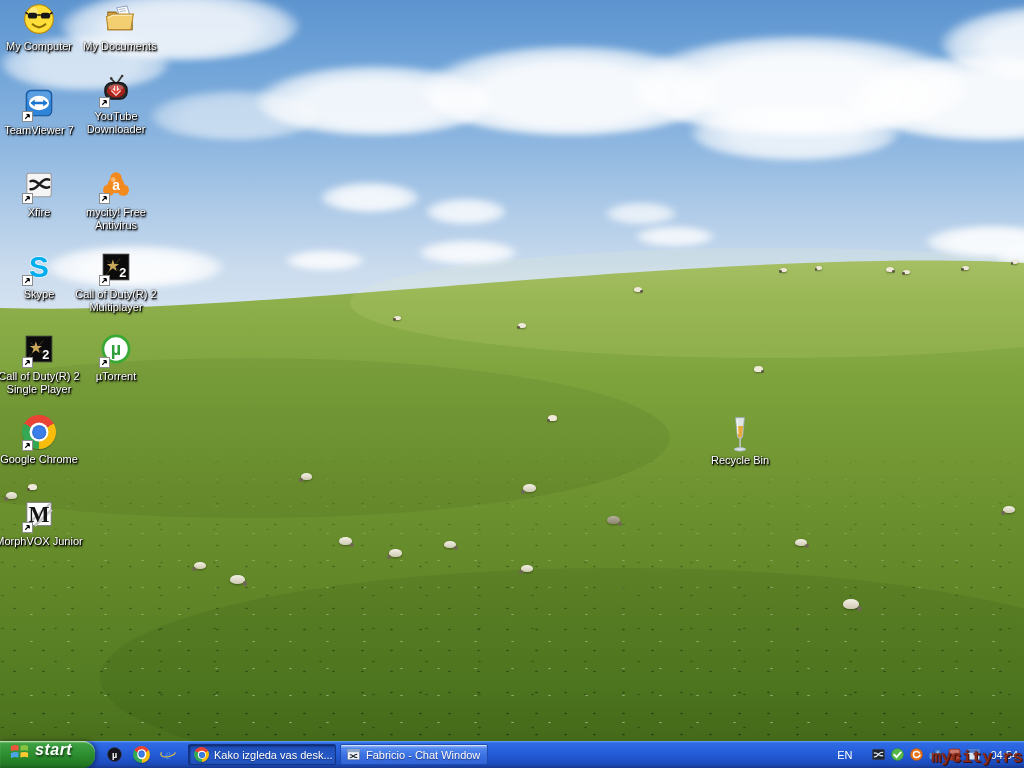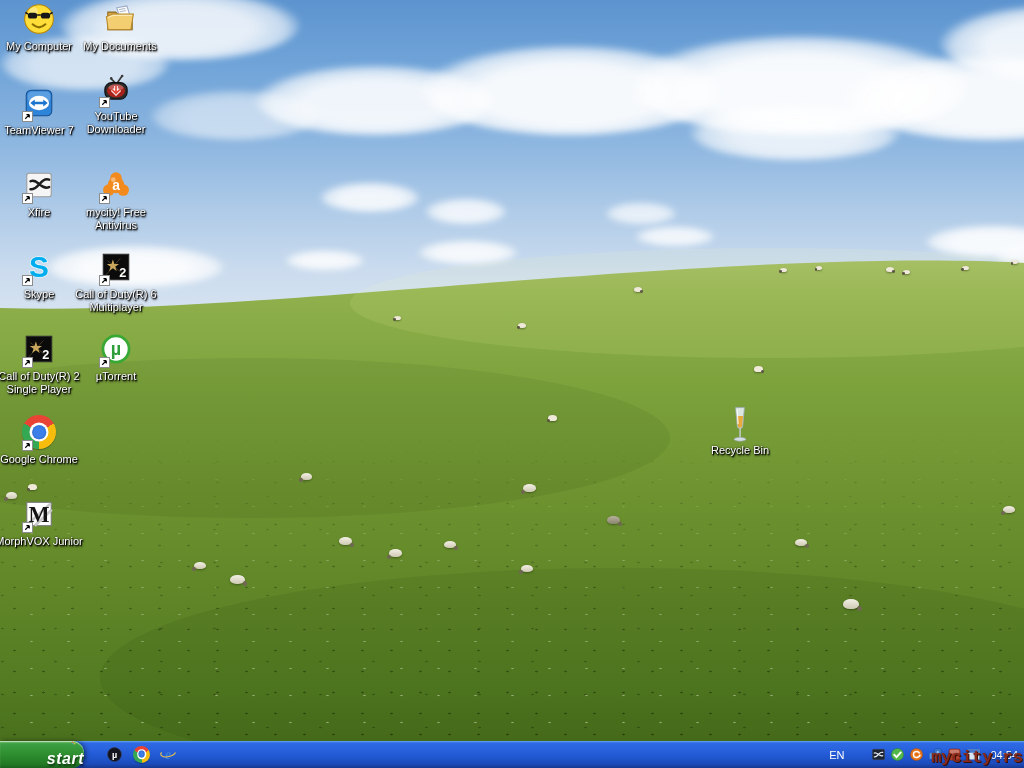--- a/index.html
+++ b/index.html
@@ -42,41 +42,41 @@
        background:conic-gradient(from -60deg,#E84335 0 120deg,#F7BC0C 0 240deg,#34A853 0 360deg);
        box-shadow:0 1px 1px rgba(0,0,0,.3);}
   .chrome-wrap .cw{position:absolute;left:50%;top:50%;transform:translate(-50%,-50%);
        width:56%;height:56%;border-radius:50%;background:#fff;}
   .chrome-wrap .cb{position:absolute;left:50%;top:50%;transform:translate(-50%,-50%);
        width:40%;height:40%;border-radius:50%;background:#3D7FE8;box-shadow:inset 0 0 2px #1b56b0;}
 
   
   .taskbar{position:absolute;left:0;bottom:0;width:1024px;height:27px;
        background:linear-gradient(180deg,#6AA4F7 0,#2E6AE4 2px,#2A63DE 8px,#2159D3 55%,#1C4BBB 85%,#16388F 100%);}
-  .start-btn{position:absolute;left:0;top:0;height:27px;width:84px;border-radius:0 12px 12px 0;
+  .start-btn{position:absolute;left:0;top:0;height:27px;width:95px;border-radius:0 12px 12px 0;
        background:linear-gradient(180deg,#84C77A 0,#3DA043 10%,#2F9031 45%,#237B24 85%,#1A631C 100%);
        box-shadow:inset 0 1px 1px rgba(255,255,255,.5),2px 0 5px rgba(0,0,20,.45);
-       display:flex;align-items:flex-end;gap:5px;padding-left:9px;box-sizing:border-box;cursor:pointer;flex-direction:column;}
+       display:flex;align-items:flex-start;gap:5px;padding-left:9px;box-sizing:border-box;cursor:pointer;}
   .start-btn span{color:#fff;font-size:16px;font-weight:bold;font-style:italic;
        text-shadow:1px 2px 2px rgba(0,0,0,.55);letter-spacing:.5px;}
   .quick{position:absolute;left:99px;top:0;height:27px;width:86px;display:flex;
        align-items:center;justify-content:center;gap:9px;}
   .quick .qbtn{width:18px;height:18px;cursor:pointer;}
   .tasks{position:absolute;left:188px;top:0;height:27px;display:flex;align-items:center;gap:4px;}
   .task-btn{width:148px;height:21px;border-radius:2px;display:flex;align-items:center;gap:5px;
        padding:0 5px;box-sizing:border-box;overflow:hidden;white-space:nowrap;cursor:pointer;
        font-size:11px;color:#fff;text-shadow:0 1px 1px rgba(0,0,20,.5);}
   .task-btn.active{background:linear-gradient(180deg,#1C4BB4 0,#2558C6 55%,#2153BE 100%);
        border:1px solid #123482;box-shadow:inset 1px 1px 2px rgba(0,0,25,.55);}
   .task-btn.normal{background:linear-gradient(180deg,#A7C2F7 0,#5389EF 18%,#3A70E2 55%,#3164D6 100%);
        border:1px solid #1E4DAF;box-shadow:inset 0 1px 0 rgba(255,255,255,.55);}
   .task-btn .ticon{flex:0 0 auto;width:15px;height:15px;}
   .tray{position:absolute;right:0;top:0;height:27px;display:flex;align-items:center;
        gap:3px;padding:0 6px 0 8px;}
-  .lang{color:#fff;font-size:11px;margin-right:24px;cursor:pointer;}
+  .lang{color:#fff;font-size:11px;margin-right:16px;cursor:pointer;}
   .tray .tico{width:16px;height:16px;cursor:pointer;}
   .clock{color:#fff;font-size:11px;margin-left:5px;cursor:pointer;text-shadow:0 1px 1px rgba(0,0,30,.5);}
   .watermark{position:absolute;right:1px;bottom:1px;z-index:9;pointer-events:none;
        font-family:Liberation Mono, monospace;font-weight:bold;font-size:17px;color:#8A2A1A;
        text-shadow:1px 1px 0 #38100a,0 0 2px rgba(0,0,0,.35);}
 </style>
 </head>
 <body>
 
 <div class="screen">
@@ -262,21 +262,21 @@
       <text x="13" y="20" font-size="15" fill="#C9A85C" text-anchor="middle">★</text>
       <path d="M6 24 L20 8 M8 10 L22 22" stroke="rgba(201,168,92,.35)" stroke-width=".8"></path>
       <text x="22.5" y="25.5" font-size="12" font-weight="bold" fill="#fff" text-anchor="middle" font-family="Liberation Sans,sans-serif">2</text>
           </svg>
           <span class="badge">
             <svg width="9" height="9" viewBox="0 0 10 10">
               <path d="M2.5 7.5 L7 3 M7 3 v3.2 M7 3 h-3.2" stroke="#000" stroke-width="1.3" fill="none"></path>
             </svg>
           </span>
         </div>
-        <div class="lbl">Call of Duty(R) 6 Multiplayer</div>
+        <div class="lbl">Call of Duty(R) 2 Multiplayer</div>
       </div>
       <div class="desk-icon" style="left: -5px; top: 332px;">
         <div class="ico">
           <svg width="34" height="34" viewBox="0 0 32 32">
       <rect x="4" y="4" width="24" height="24" fill="#0b0b0b" stroke="#2e2e2e"></rect>
       <text x="13" y="20" font-size="15" fill="#C9A85C" text-anchor="middle">★</text>
       <path d="M6 24 L20 8 M8 10 L22 22" stroke="rgba(201,168,92,.35)" stroke-width=".8"></path>
       <text x="22.5" y="25.5" font-size="12" font-weight="bold" fill="#fff" text-anchor="middle" font-family="Liberation Sans,sans-serif">2</text>
           </svg>
           <span class="badge">
@@ -323,21 +323,21 @@
       <text x="16" y="23.5" font-size="21" font-weight="bold" fill="#141414" text-anchor="middle" font-family="Liberation Serif,serif">M</text>
           </svg>
           <span class="badge">
             <svg width="9" height="9" viewBox="0 0 10 10">
               <path d="M2.5 7.5 L7 3 M7 3 v3.2 M7 3 h-3.2" stroke="#000" stroke-width="1.3" fill="none"></path>
             </svg>
           </span>
         </div>
         <div class="lbl">MorphVOX Junior</div>
       </div>
-      <div class="desk-icon" style="left: 696px; top: 406px;">
+      <div class="desk-icon" style="left: 696px; top: 416px;">
         <div class="ico">
           <svg width="34" height="38" viewBox="0 0 32 36">
       <path d="M11.8 1.5 h8.4 l-1.6 17.5 a2.6 2.2 0 0 1 -5.2 0 z" fill="rgba(232,238,244,.9)" stroke="#9aa8b4" stroke-width=".8"></path>
       <path d="M13.1 9.5 h5.8 l-0.9 9.2 a2 1.8 0 0 1 -4 0 z" fill="#E8A93B"></path>
       <path d="M13.2 3 l1 14" stroke="rgba(255,255,255,.85)" stroke-width="1.1"></path>
       <rect x="15.4" y="21" width="1.4" height="9.5" fill="#c3ccD4"></rect>
       <ellipse cx="16" cy="31.5" rx="5.6" ry="1.8" fill="#d5dde3" stroke="#9aa8b4" stroke-width=".6"></ellipse>
           </svg>
         </div>
         <div class="lbl">Recycle Bin</div>
@@ -363,20 +363,39 @@
           <span class="chrome-wrap" style="display:block;width:17px;height:17px;">
             <span class="cw"></span>
             <span class="cb"></span>
           </span>
         </div>
         <div class="qbtn"><svg width="17" height="17" viewBox="0 0 32 32">
       <text x="15" y="25" font-size="26" font-weight="bold" font-style="italic" fill="#3C7EDB" text-anchor="middle" font-family="Liberation Serif,serif">e</text>
       <path d="M3 12 A 14 7 -12 1 0 29 12" stroke="#E8C04B" stroke-width="2.2" fill="none"></path>
           </svg></div>
       </div>
+    <div class="tasks" id="tasks">
+        <div class="task-btn active">
+          <span class="ticon">
+            <span class="chrome-wrap" style="display:block;width:15px;height:15px;">
+              <span class="cw"></span>
+              <span class="cb"></span>
+            </span>
+          </span>
+          <span>Kako izgleda vas desk...</span>
+        </div>
+        <div class="task-btn normal">
+          <span class="ticon"><svg width="15" height="15" viewBox="0 0 32 32">
+      <rect x="3" y="5" width="26" height="22" rx="2" fill="#f2f4f8" stroke="#3a4a6a"></rect>
+      <rect x="3" y="5" width="26" height="6" rx="2" fill="#8fa6c8"></rect>
+      <path d="M8 17 c5 -3 9 8 16 5 M24 16 c-6 -2.5 -9 8 -16 7" stroke="#1b2430" stroke-width="2.4" fill="none"></path>
+            </svg></span>
+          <span>Fabricio - Chat Window</span>
+        </div>
+      </div>
     <div class="tray">
       <span class="lang">EN</span>
       <span id="tray-icons" style="display:flex;align-items:center;gap:3px;">
           <span class="tico"><svg width="15" height="15" viewBox="0 0 32 32">
       <rect x="3" y="5" width="26" height="22" rx="3" fill="#1b2430" stroke="#445"></rect>
       <path d="M7 13 c6 -3.5 11 9 18 5.5 M25 11.5 c-7 -3 -11 11 -18 9.5" stroke="#e8eef4" stroke-width="2.6" fill="none" stroke-linecap="round"></path>
             </svg></span>
           <span class="tico"><svg width="15" height="15" viewBox="0 0 32 32">
       <circle cx="16" cy="16" r="13" fill="#53B84A" stroke="#2E7D32"></circle>
       <path d="M9 16.5 l5 5 9 -10" stroke="#fff" stroke-width="4" fill="none" stroke-linecap="round"></path>

